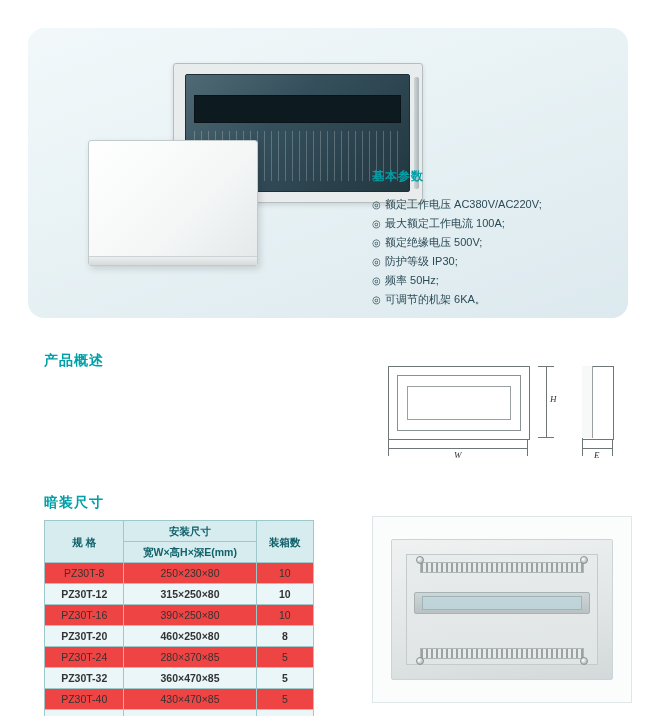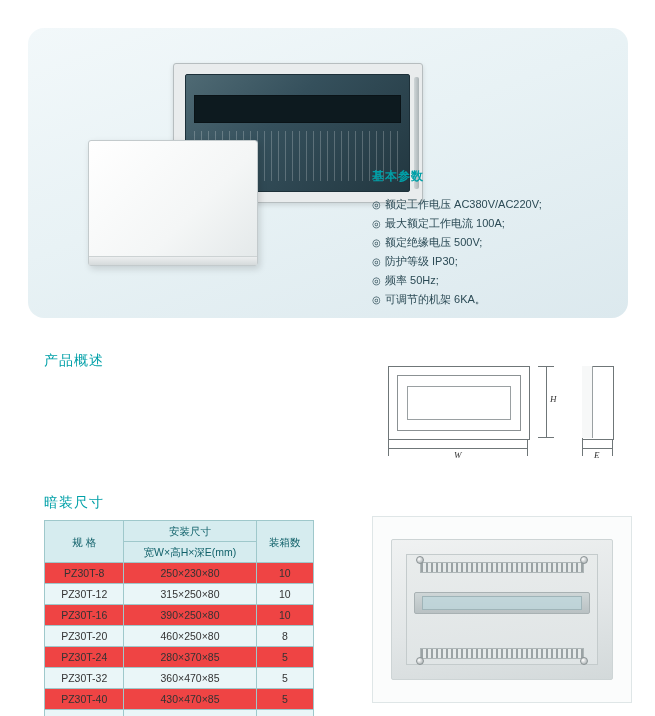--- a/index.html
+++ b/index.html
@@ -135,21 +135,21 @@
     left: 0;
     top: 0;
     color: #2b4a55;
     font-size: 10px;
   }
 
   
   .sec-title {
     position: absolute;
     font-size: 14px;
-    font-weight: normal;
+    font-weight: bold;
     color: #00a0a8;
     letter-spacing: 1px;
   }
   #overview-title { left: 44px; top: 352px; }
   #dim-title { left: 44px; top: 494px; text-align: right; }
 
   .overview-body {
     position: absolute;
     left: 44px;
     top: 378px;
@@ -231,24 +231,24 @@
   }
   table.spec th, table.spec td {
     border: 1px solid #9fc8cb;
     text-align: center;
     padding: 3px 2px;
     line-height: 14px;
   }
   table.spec thead th {
     background: #d6ecef;
     color: #11616a;
-    font-weight: normal;
+    font-weight: bold;
     font-size: 10.5px;
   }
-  table.spec tbody tr.alt td { background: #eaf6f8; }
+  table.spec tbody tr.alt td { background: #eaf6f8; font-weight: bold; }
   table.spec tbody tr td { background: #ef4444; }
   .col-model { width: 76px; }
   .col-size { width: 130px; }
   .col-qty { width: 54px; }
 
   
   .photo-card {
     position: absolute;
     left: 372px;
     top: 516px;

